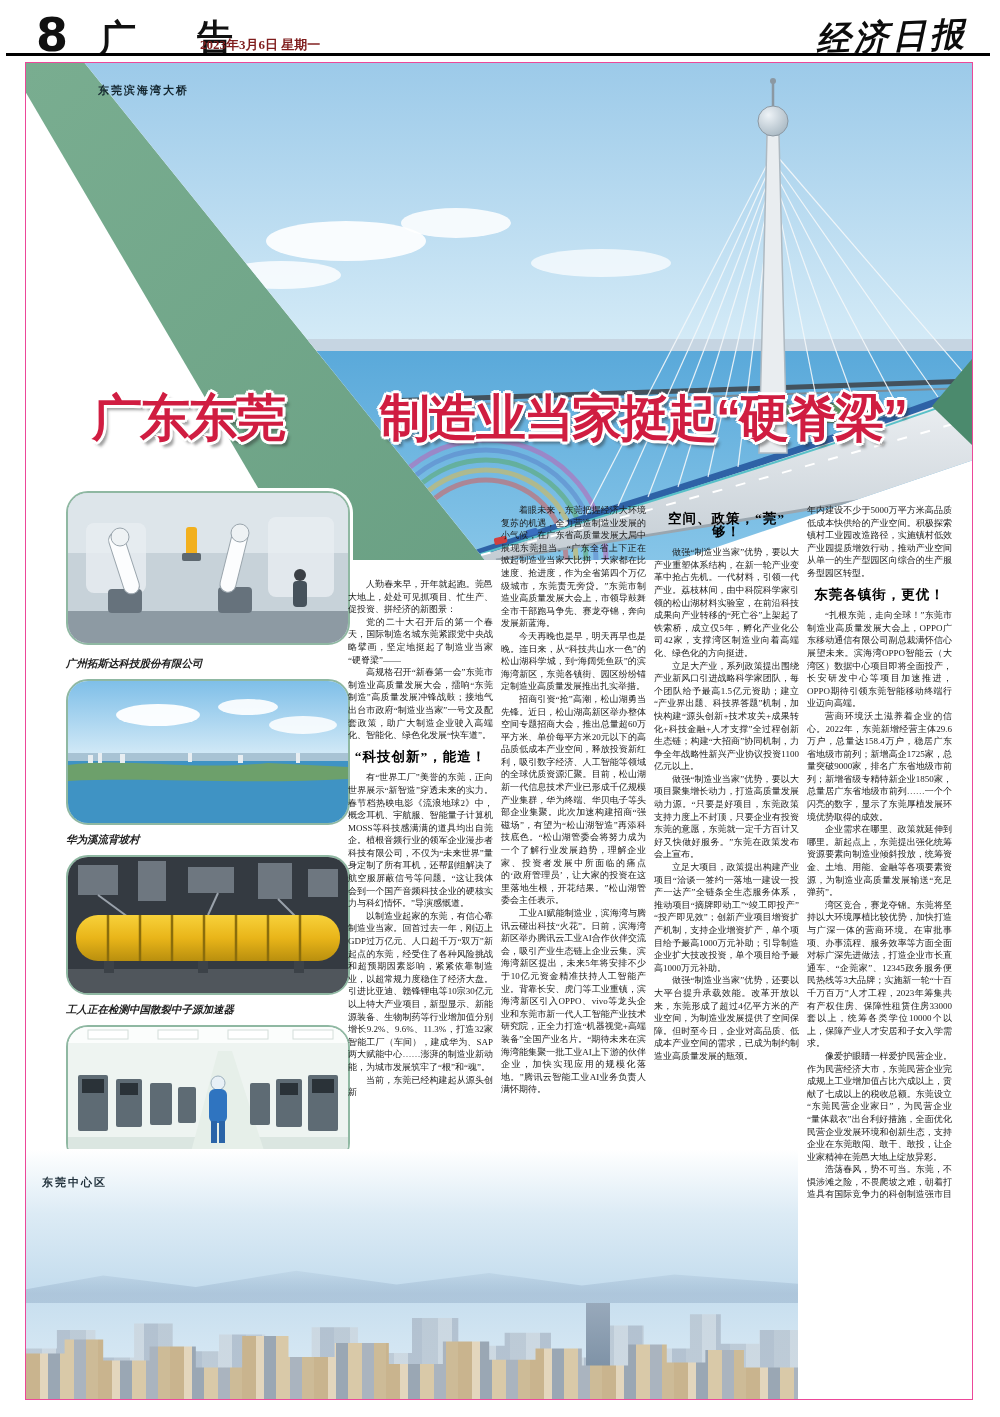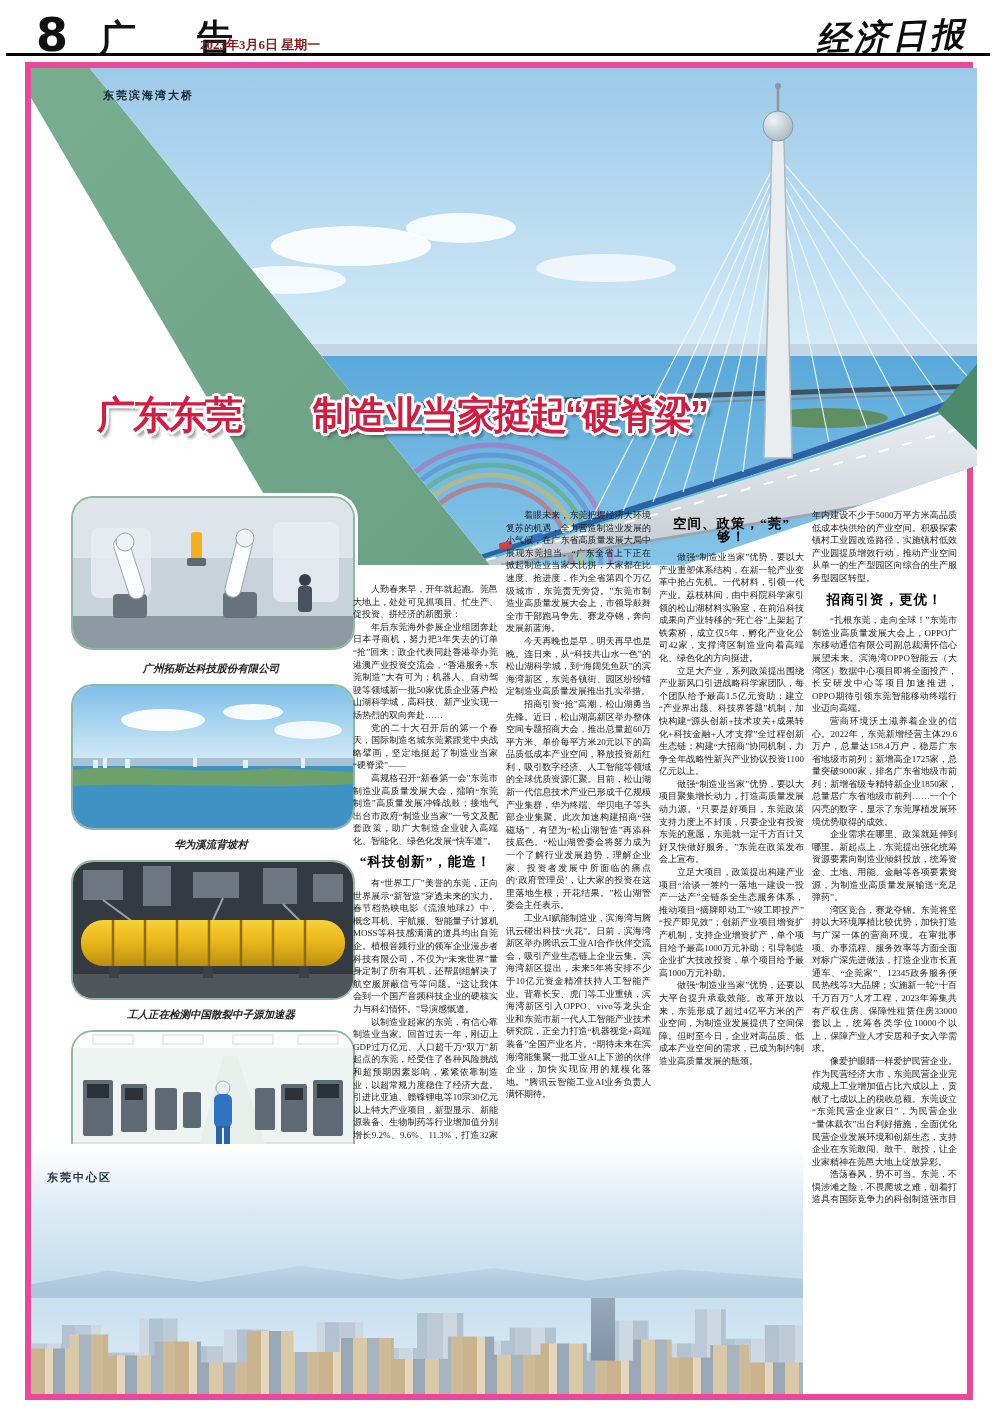--- a/index.html
+++ b/index.html
@@ -6,41 +6,41 @@
   .page{position:relative;width:1000px;height:1417px;background:#fff;overflow:hidden;
         font-family:"Liberation Serif","DejaVu Serif",serif;color:#111;margin:0 auto;}
   
   .pg-num{position:absolute;left:36px;top:8px;font-size:46px;font-weight:bold;font-family:"DejaVu Sans",sans-serif;}
   .pg-section{position:absolute;left:100px;top:14px;font-size:36px;font-weight:bold;letter-spacing:26px;text-align:right;}
   .pg-date{position:absolute;left:200px;top:36px;font-size:13px;font-weight:bold;color:#7f1d1d;}
   .masthead{position:absolute;right:32px;top:14px;font-size:34px;font-weight:bold;font-style:italic;
             transform:rotate(-2deg);letter-spacing:4px;color:#0c0c0c;}
   .head-rule{position:absolute;left:6px;right:10px;top:53px;height:3px;background:#000;}
   
-  .frame{position:absolute;left:25px;top:62px;width:948px;height:1338px;border:6px solid #ec4899;
+  .frame{position:absolute;left:25px;top:62px;width:948px;height:1338px;border:1px solid #ec4899;
          box-sizing:border-box;background:#fff;}
   
   .hero{position:absolute;left:0;top:0;width:946px;height:497px;overflow:hidden;}
   .hero-green{position:absolute;inset:0;background:linear-gradient(135deg,#79ad90,#639a7e);
       clip-path:polygon(0% 0%,6.2% 0%,48.5% 100%,29% 100%,0% 6%);}
   .hero-photo{position:absolute;inset:0;clip-path:polygon(6.2% 0%,100% 0%,100% 80%,69% 100%,48.5% 100%);}
   .hero-photo svg{position:absolute;inset:0;}
   .hero-wedge{position:absolute;right:0;top:296px;width:40px;height:86px;background:#4b8a6d;
       clip-path:polygon(100% 0,0 55%,100% 100%);}
   .photo-label{position:absolute;left:72px;top:20px;font-size:11px;font-weight:bold;color:#14262f;letter-spacing:2px;}
-  .headline{position:absolute;left:66px;top:322px;width:836px;font-size:38px;font-weight:900;
+  .headline{position:absolute;left:66px;top:322px;width:836px;font-size:50px;font-weight:900;
       font-family:"Liberation Sans","DejaVu Sans",sans-serif;letter-spacing:-2px;white-space:nowrap;
       color:#d01d41;
       text-shadow:-2px -2px 0 #fff,2px -2px 0 #fff,-2px 2px 0 #fff,2px 2px 0 #fff,
                   0 -3px 0 #fff,0 3px 0 #fff,-3px 0 0 #fff,3px 0 0 #fff,4px 5px 3px rgba(40,40,40,.45);}
   
   .rail-photo{position:absolute;left:40px;width:280px;border-radius:22px;border:2px solid #8fb8a2;
       box-shadow:0 0 0 3px #fff;overflow:hidden;background:#dfe7ea;}
   .rail-photo svg{display:block;}
-  .rail-caption{position:absolute;left:40px;width:280px;text-align:center;font-size:10.5px;
+  .rail-caption{position:absolute;left:40px;width:280px;text-align:left;font-size:10.5px;
       font-weight:bold;font-style:italic;color:#222;}
   
   .cols{position:absolute;left:322px;top:441px;width:606px;height:694px;display:flex;gap:8px;}
   .col{width:145px;height:100%;overflow:hidden;font-size:9px;line-height:12.6px;text-align:justify;color:#1a1a1a;}
   .col:first-child{padding-top:74px;box-sizing:border-box;}
   .col p{margin:0;text-indent:2em;}
   .col p.noindent{text-indent:0;}
   .col h3{margin:9px 0 8px;font-size:13.5px;text-align:center;letter-spacing:1px;color:#000;}
   
   .city{position:absolute;left:0;bottom:0;width:772px;height:250px;overflow:hidden;
@@ -275,21 +275,20 @@
           <rect x="143" y="94" width="6" height="22" fill="#2a64a8"></rect>
             <rect x="151" y="94" width="6" height="22" fill="#2a64a8"></rect>
           </g>
       </svg>
     </div>
     <div class="rail-caption" style="top:1110px">东莞海和科技有限公司</div>
 
     <div class="cols">
         <div class="col">
           <p>人勤春来早，开年就起跑。莞邑大地上，处处可见抓项目、忙生产、促投资、拼经济的新图景：</p>
-          <p>年后东莞海外参展企业组团奔赴日本寻商机，努力把3年失去的订单“抢”回来；政企代表同赴香港举办莞港澳产业投资交流会，“香港服务+东莞制造”大有可为；机器人、自动驾驶等领域新一批50家优质企业落户松山湖科学城，高科技、新产业实现一场热烈的双向奔赴……</p>
           <p>党的二十大召开后的第一个春天，国际制造名城东莞紧跟党中央战略擘画，坚定地挺起了制造业当家“硬脊梁”——</p>
           <p>高规格召开“新春第一会”东莞市制造业高质量发展大会，擂响“东莞制造”高质量发展冲锋战鼓；接地气出台市政府“制造业当家”一号文及配套政策，助广大制造企业驶入高端化、智能化、绿色化发展“快车道”。</p>
           <h3>“科技创新”，能造！</h3>
           <p>有“世界工厂”美誉的东莞，正向世界展示“新智造”穿透未来的实力。春节档热映电影《流浪地球2》中，概念耳机、宇航服、智能量子计算机MOSS等科技感满满的道具均出自莞企。植根音频行业的领军企业漫步者科技有限公司，不仅为“未来世界”量身定制了所有耳机，还帮剧组解决了航空服屏蔽信号等问题。“这让我体会到一个国产音频科技企业的硬核实力与科幻情怀。”导演感慨道。</p>
           <p>以制造业起家的东莞，有信心靠制造业当家。回首过去一年，刚迈上GDP过万亿元、人口超千万“双万”新起点的东莞，经受住了各种风险挑战和超预期因素影响，紧紧依靠制造业，以超常规力度稳住了经济大盘。引进比亚迪、赣锋锂电等10宗30亿元以上特大产业项目，新型显示、新能源装备、生物制药等行业增加值分别增长9.2%、9.6%、11.3%，打造32家智能工厂（车间），建成华为、SAP两大赋能中心……澎湃的制造业新动能，为城市发展筑牢了“根”和“魂”。</p>
           <p>当前，东莞已经构建起从源头创新</p>
         </div>
         <div class="col">
           <p>着眼未来，东莞把握经济大环境复苏的机遇，全力营造制造业发展的小气候，在广东省高质量发展大局中展现东莞担当。“广东全省上下正在掀起制造业当家大比拼，大家都在比速度、抢进度，作为全省第四个万亿级城市，东莞责无旁贷。”东莞市制造业高质量发展大会上，市领导鼓舞全市干部跑马争先、赛龙夺锦，奔向发展新蓝海。</p>
           <p>今天再晚也是早，明天再早也是晚。连日来，从“科技共山水一色”的松山湖科学城，到“海阔凭鱼跃”的滨海湾新区，东莞各镇街、园区纷纷锚定制造业高质量发展推出扎实举措。</p>
@@ -299,21 +298,21 @@
         <div class="col">
           <h3>空间、政策，“莞”够！</h3>
           <p>做强“制造业当家”优势，要以大产业重塑体系结构，在新一轮产业变革中抢占先机。一代材料，引领一代产业。荔枝林间，由中科院科学家引领的松山湖材料实验室，在前沿科技成果向产业转移的“死亡谷”上架起了铁索桥，成立仅5年，孵化产业化公司42家，支撑湾区制造业向着高端化、绿色化的方向挺进。</p>
           <p>立足大产业，系列政策提出围绕产业新风口引进战略科学家团队，每个团队给予最高1.5亿元资助；建立“产业界出题、科技界答题”机制，加快构建“源头创新+技术攻关+成果转化+科技金融+人才支撑”全过程创新生态链；构建“大招商”协同机制，力争全年战略性新兴产业协议投资1100亿元以上。</p>
           <p>做强“制造业当家”优势，要以大项目聚集增长动力，打造高质量发展动力源。“只要是好项目，东莞政策支持力度上不封顶，只要企业有投资东莞的意愿，东莞就一定千方百计又好又快做好服务。”东莞在政策发布会上宣布。</p>
           <p>立足大项目，政策提出构建产业项目“洽谈一签约一落地一建设一投产一达产”全链条全生态服务体系，推动项目“摘牌即动工”“竣工即投产”“投产即见效”；创新产业项目增资扩产机制，支持企业增资扩产，单个项目给予最高1000万元补助；引导制造企业扩大技改投资，单个项目给予最高1000万元补助。</p>
           <p>做强“制造业当家”优势，还要以大平台提升承载效能。改革开放以来，东莞形成了超过4亿平方米的产业空间，为制造业发展提供了空间保障。但时至今日，企业对高品质、低成本产业空间的需求，已成为制约制造业高质量发展的瓶颈。</p>
         </div>
         <div class="col">
           <p class="noindent">年内建设不少于5000万平方米高品质低成本快供给的产业空间。积极探索镇村工业园改造路径，实施镇村低效产业园提质增效行动，推动产业空间从单一的生产型园区向综合的生产服务型园区转型。</p>
-          <h3>招商引资，更优！</h3>
+          <h3>东莞各镇街，更优！</h3>
           <p>“扎根东莞，走向全球！”东莞市制造业高质量发展大会上，OPPO广东移动通信有限公司副总裁满怀信心展望未来。滨海湾OPPO智能云（大湾区）数据中心项目即将全面投产，长安研发中心等项目加速推进，OPPO期待引领东莞智能移动终端行业迈向高端。</p>
           <p>营商环境沃土滋养着企业的信心。2022年，东莞新增经营主体29.6万户，总量达158.4万户，稳居广东省地级市前列；新增高企1725家，总量突破9000家，排名广东省地级市前列；新增省级专精特新企业1850家，总量居广东省地级市前列……一个个闪亮的数字，显示了东莞厚植发展环境优势取得的成效。</p>
           <p>企业需求在哪里、政策就延伸到哪里。新起点上，东莞提出强化统筹资源要素向制造业倾斜投放，统筹资金、土地、用能、金融等各项要素资源，为制造业高质量发展输送“充足弹药”。</p>
           <p>湾区竞合，赛龙夺锦。东莞将坚持以大环境厚植比较优势，加快打造与广深一体的营商环境。在审批事项、办事流程、服务效率等方面全面对标广深先进做法，打造企业市长直通车、“企莞家”、12345政务服务便民热线等3大品牌；实施新一轮“十百千万百万”人才工程，2023年筹集共有产权住房、保障性租赁住房33000套以上，统筹各类学位10000个以上，保障产业人才安居和子女入学需求。</p>
           <p>像爱护眼睛一样爱护民营企业。作为民营经济大市，东莞民营企业完成规上工业增加值占比六成以上，贡献了七成以上的税收总额。东莞设立“东莞民营企业家日”，为民营企业“量体裁衣”出台利好措施，全面优化民营企业发展环境和创新生态，支持企业在东莞敢闯、敢干、敢投，让企业家精神在莞邑大地上绽放异彩。</p>
           <p>浩荡春风，势不可当。东莞，不惧涉滩之险，不畏爬坡之难，朝着打造具有国际竞争力的科创制造强市目标，奋勇前行。</p>
         </div>
       </div>
 
     <div class="city">

